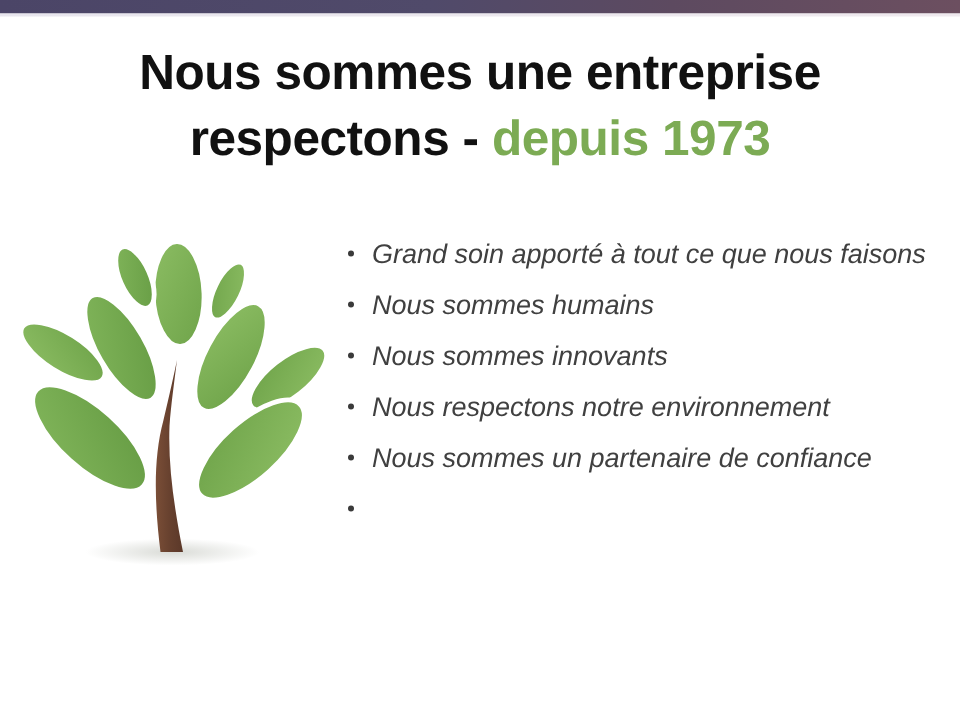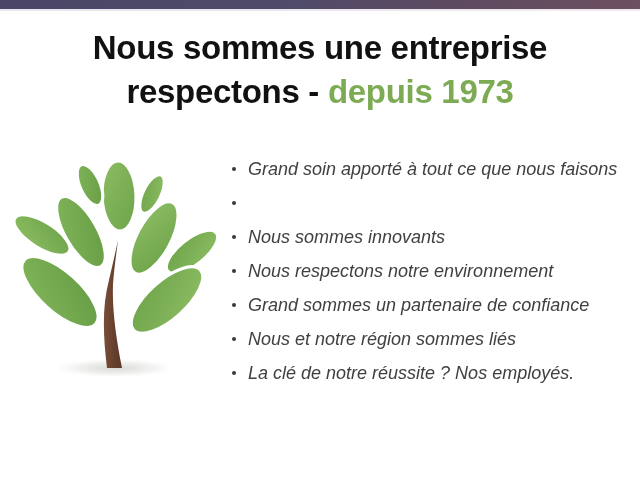--- a/index.html
+++ b/index.html
@@ -184,39 +184,35 @@
     </svg>
   </div>
 
   <div id="bullet-list">
     <div class="bullet-row">
       <span class="bullet-dot"></span>
       <span>Grand soin apporté à tout ce que nous faisons</span>
     </div>
     <div class="bullet-row">
       <span class="bullet-dot"></span>
+      <span>Nous sommes humains</span>
     </div>
     <div class="bullet-row">
       <span class="bullet-dot"></span>
       <span>Nous sommes innovants</span>
     </div>
     <div class="bullet-row">
       <span class="bullet-dot"></span>
       <span>Nous respectons notre environnement</span>
     </div>
     <div class="bullet-row">
       <span class="bullet-dot"></span>
-      <span>Grand sommes un partenaire de confiance</span>
-    </div>
-    <div class="bullet-row">
-      <span class="bullet-dot"></span>
-      <span>Nous et notre région sommes liés</span>
-    </div>
-    <div class="bullet-row">
-      <span class="bullet-dot"></span>
-      <span>La clé de notre réussite ? Nos employés.</span>
+      <span>Nous sommes un partenaire de confiance</span>
+    </div>
+    <div class="bullet-row">
+      <span class="bullet-dot"></span>
     </div>
   </div>
 
   <div id="bottom-bar"></div>
 
 
 </div>
 
 </body></html>

